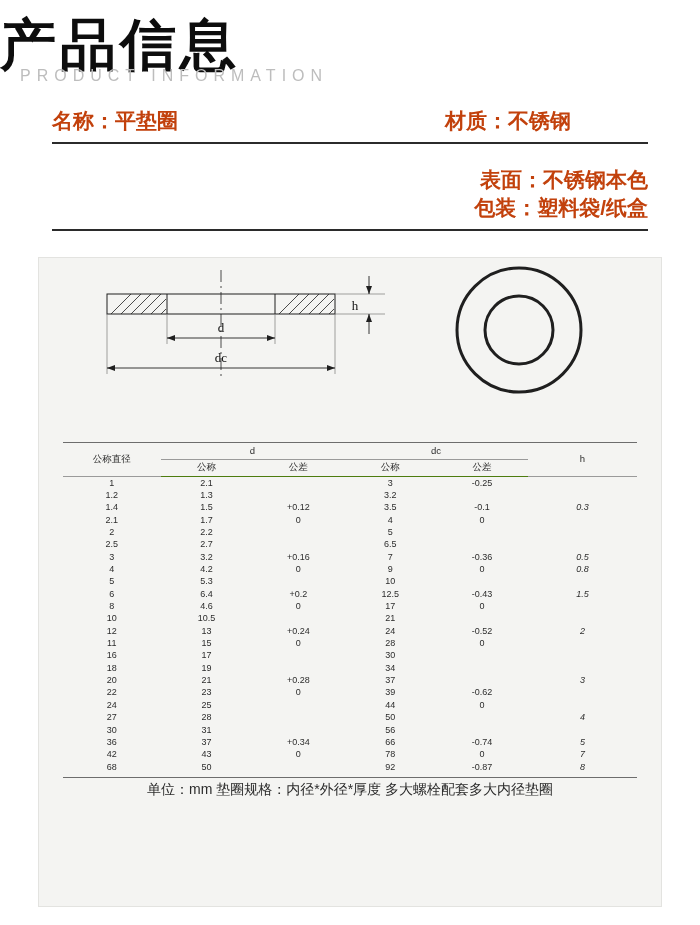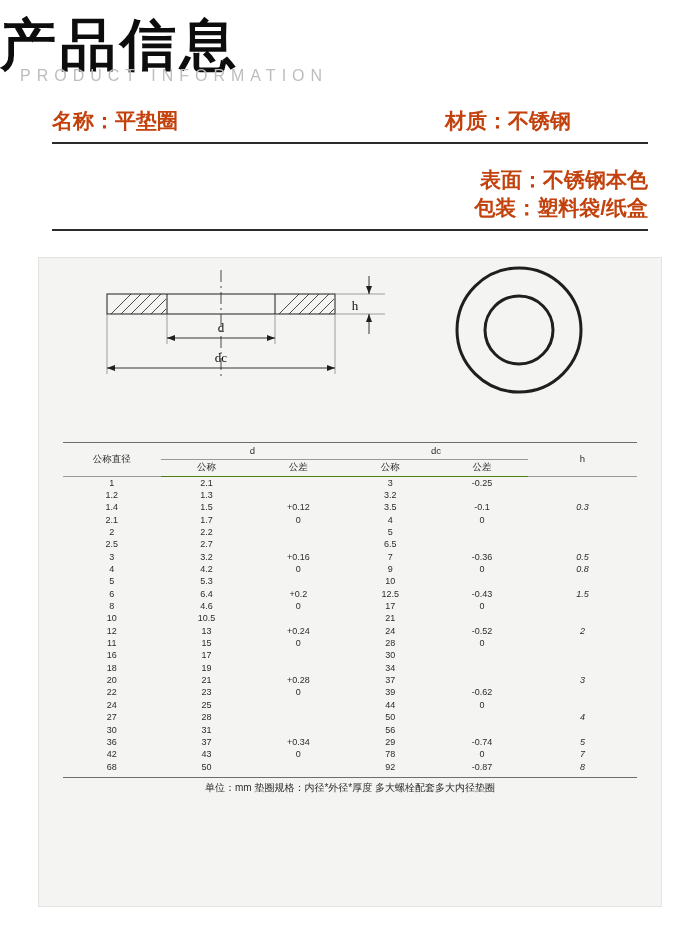--- a/index.html
+++ b/index.html
@@ -140,21 +140,21 @@
   td.col-d1, td.col-d2, td.col-dc1, td.col-dc2 {
     width: 16%;
   }
   td.col-h {
     width: 19%;
     font-style: italic;
   }
   .tbl-note {
     margin-top: 4px;
     text-align: center;
-    font-size: 10px;
+    font-size: 14px;
     color: #2c2c2c;
     border-top: 1px solid #6d6d6d;
     padding-top: 3px;
   }
 </style>
 </head>
 <body>
 
 <div class="page">
 
@@ -432,21 +432,21 @@
                 <td class="col-d1">31</td>
                 <td class="col-d2"></td>
                 <td class="col-dc1">56</td>
                 <td class="col-dc2"></td>
                 <td class="col-h"></td>
               </tr>
               <tr>
                 <td class="col-nom">36</td>
                 <td class="col-d1">37</td>
                 <td class="col-d2">+0.34</td>
-                <td class="col-dc1">29</td>
+                <td class="col-dc1">66</td>
                 <td class="col-dc2">-0.74</td>
                 <td class="col-h">5</td>
               </tr>
               <tr>
                 <td class="col-nom">42</td>
                 <td class="col-d1">43</td>
                 <td class="col-d2">0</td>
                 <td class="col-dc1">78</td>
                 <td class="col-dc2">0</td>
                 <td class="col-h">7</td>

